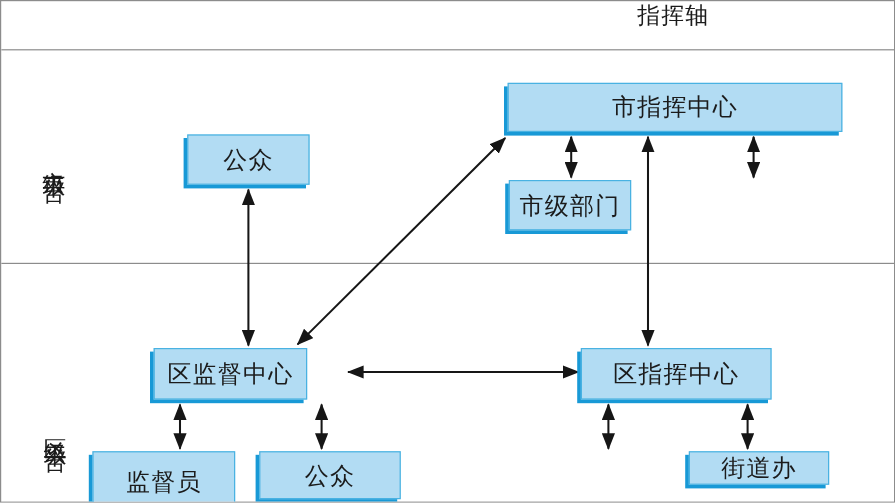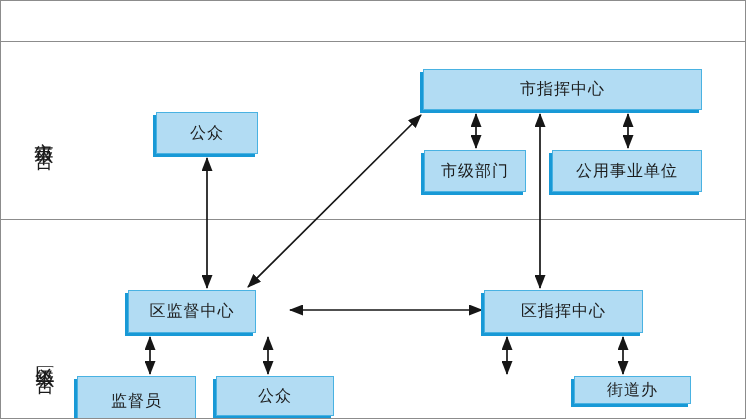--- a/index.html
+++ b/index.html
@@ -27,35 +27,36 @@
     writing-mode:vertical-rl;text-orientation:upright;
     font-size:19px;letter-spacing:3px;line-height:22px;
     width:22px;text-align:center;
   }
   .node{
     position:absolute;
     background:#b2dcf3;
     border:1px solid #49b2e2;
     box-shadow:-3px 3px 0 0 #1899d6;
     display:flex;align-items:center;justify-content:center;
-    font-size:16px;letter-spacing:1px;
+    font-size:20px;letter-spacing:1px;
     box-sizing:border-box;
     color:#1b1b1b;
   }
   svg.edges{position:absolute;left:0;top:0;width:746px;height:419px;pointer-events:none;}
   svg.edges line{stroke:#161616;stroke-width:1.7;}
 </style>
 </head>
 <body>
 
 <div class="canvas">
 
   <div class="divider" style="top:40px"></div>
   <div class="divider" style="top:218px"></div>
 
+  <div class="axis-label" style="left:500px">指挥轴</div>
 
   <div class="platform-label" style="left:32px;top:87px;height:90px">市级平台</div>
   <div class="platform-label" style="left:33px;top:311px;height:90px">区级平台</div>
 
   <svg class="edges" viewBox="0 0 746 419">
     <defs>
       <marker id="arw" viewBox="0 0 14 11" refX="13" refY="5.5" markerWidth="14" markerHeight="11" markerUnits="userSpaceOnUse" orient="auto-start-reverse">
         <path d="M0,0 L14,5.5 L0,11 Z" fill="#161616"></path>
       </marker>
     </defs>
@@ -67,21 +68,20 @@
     <line x1="289" y1="309" x2="481" y2="309" marker-start="url(#arw)" marker-end="url(#arw)"></line>
     <line x1="149" y1="336" x2="149" y2="373" marker-start="url(#arw)" marker-end="url(#arw)"></line>
     <line x1="267" y1="336" x2="267" y2="373" marker-start="url(#arw)" marker-end="url(#arw)"></line>
     <line x1="506" y1="336" x2="506" y2="373" marker-start="url(#arw)" marker-end="url(#arw)"></line>
     <line x1="622" y1="336" x2="622" y2="373" marker-start="url(#arw)" marker-end="url(#arw)"></line>
   </svg>
 
   <div class="node" style="left:155px;top:111px;width:102px;height:42px">公众</div>
   <div class="node" style="left:422px;top:68px;width:279px;height:41px">市指挥中心</div>
   <div class="node" style="left:423px;top:149px;width:102px;height:42px">市级部门</div>
-  <div class="node" style="left:551px;top:149px;width:150px;height:42px">公用事业单位</div>
 
   <div class="node" style="left:127px;top:289px;width:128px;height:43px">区监督中心</div>
   <div class="node" style="left:483px;top:289px;width:159px;height:43px">区指挥中心</div>
   <div class="node" style="left:76px;top:375px;width:119px;height:50px">监督员</div>
   <div class="node" style="left:215px;top:375px;width:118px;height:40px">公众</div>
   <div class="node" style="left:573px;top:375px;width:117px;height:28px">街道办</div>
 
 </div>
 
 </body></html>

